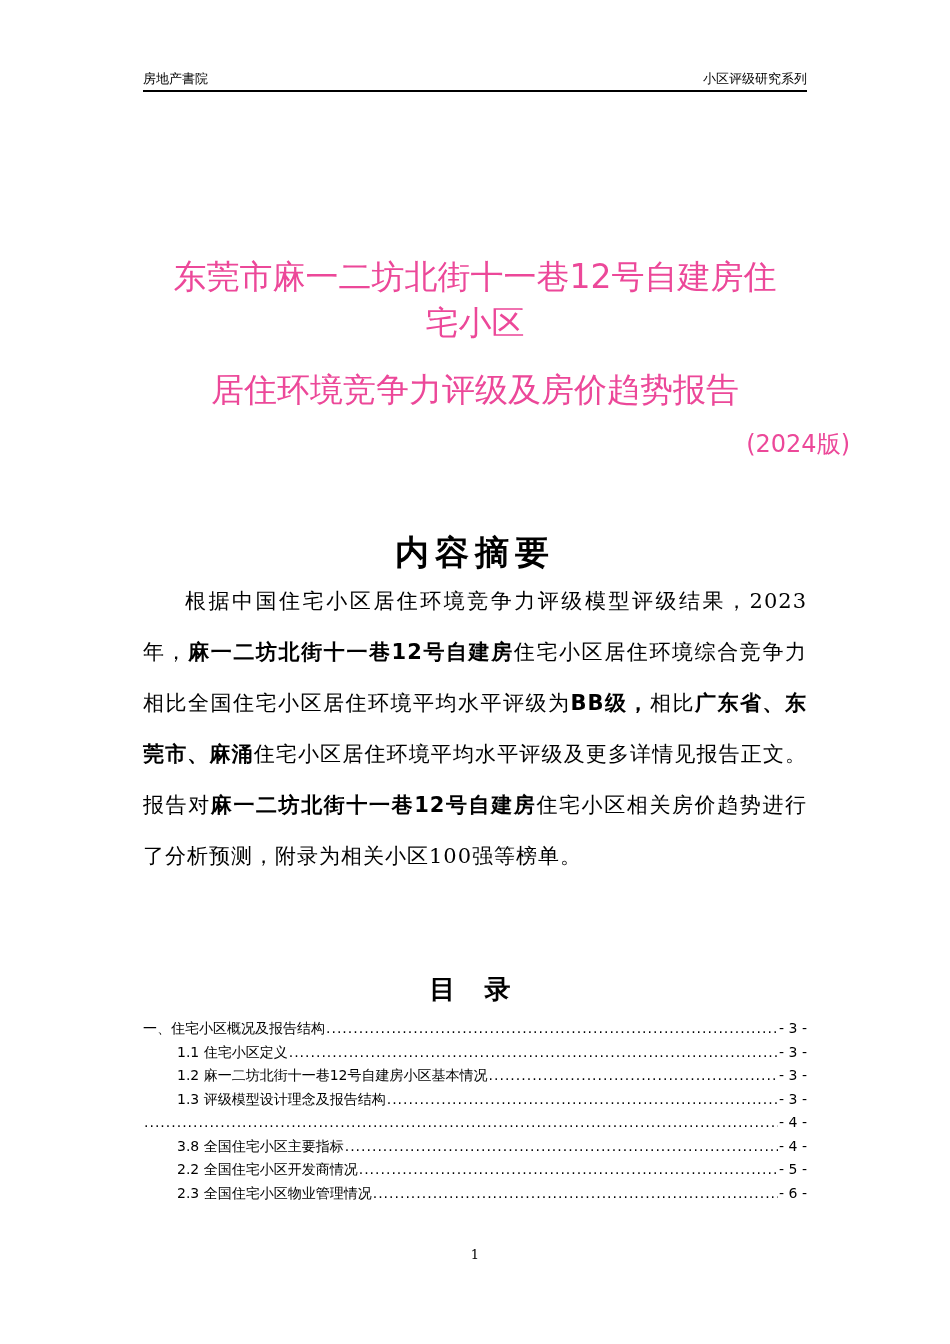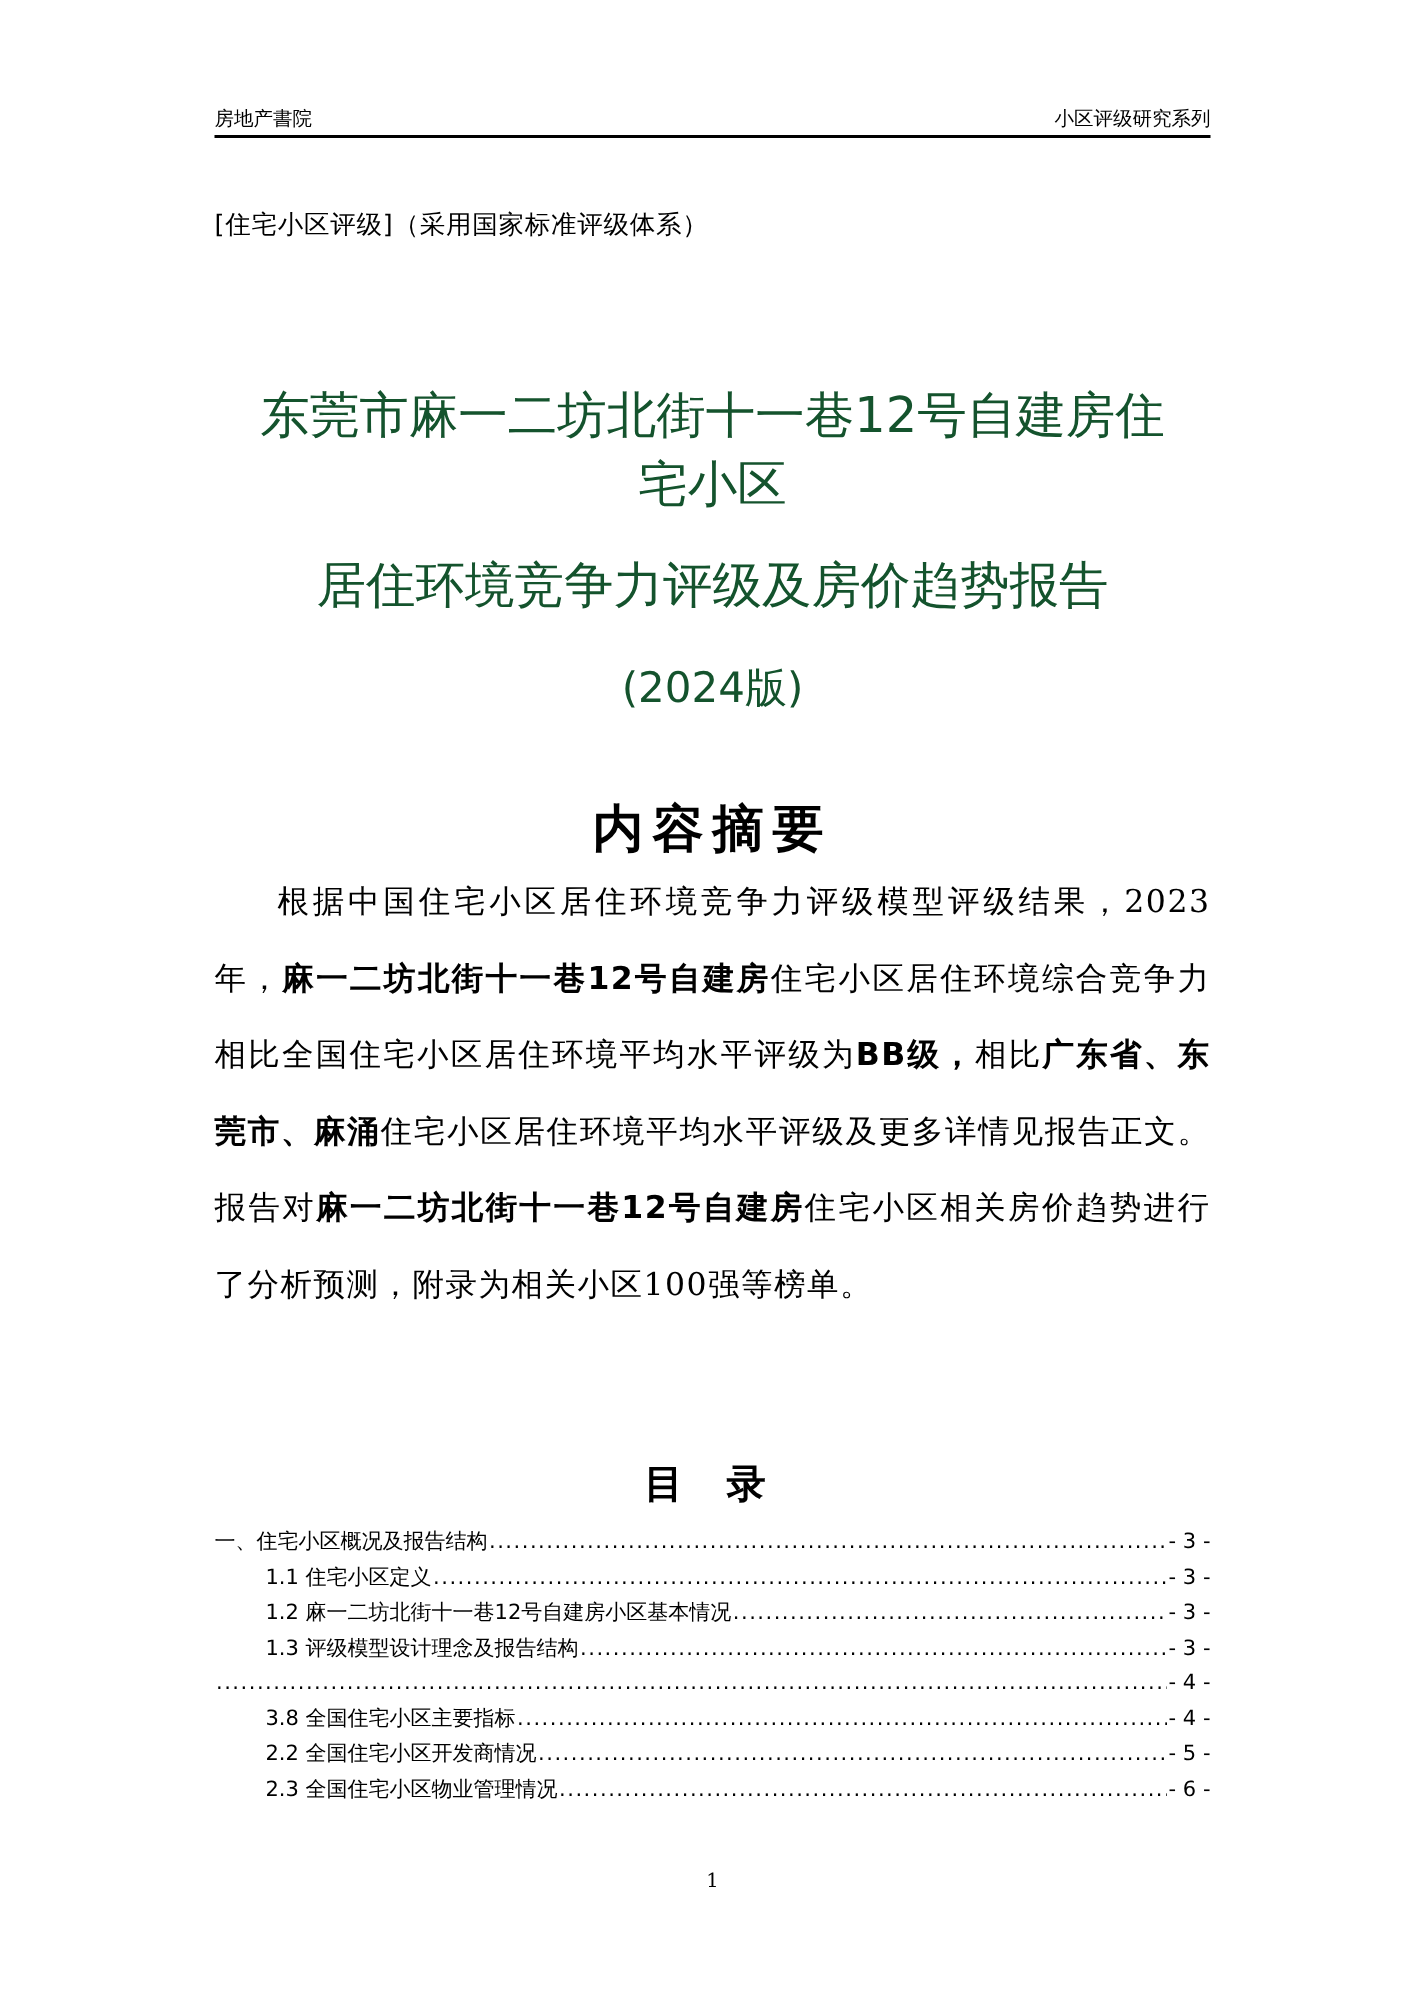--- a/index.html
+++ b/index.html
@@ -6,26 +6,26 @@
   body { width: 950px; height: 1344px; position: relative; overflow: hidden;
          font-family: "DejaVu Serif", "Liberation Serif", serif; color: #000; }
   .page { position: absolute; left: 0; top: 0; width: 926px; height: 1344px; }
   .header { position: absolute; left: 143px; top: 68px; width: 664px; height: 22px;
             border-bottom: 2px solid #000; font-family: "DejaVu Sans", "Liberation Sans", sans-serif;
             font-size: 13px; }
   .header .left { position: absolute; left: 0; top: 2px; }
   .header .right { position: absolute; right: 0; top: 2px; }
   .tag { position: absolute; left: 143px; top: 138px; font-size: 17px; letter-spacing: 0.5px;
          font-family: "DejaVu Sans", "Liberation Sans", sans-serif; }
-  .title { position: absolute; left: 100px; width: 750px; text-align: center; color: #14532d;
+  .title { position: absolute; left: 100px; width: 750px; text-align: center; color: #ec4899;
            font-family: "DejaVu Sans", "Liberation Sans", sans-serif; font-size: 33px; }
   .t1 { top: 255px; }
   .t2 { top: 301px; }
   .t3 { top: 368px; }
-  .t4 { top: 440px; font-size: 28px; }
+  .t4 { top: 428px; font-size: 24px; text-align: right; }
   .abstract-title { position: absolute; left: 0; width: 950px; top: 530px; text-align: center;
                     font-family: Liberation Mono, monospace; font-weight: bold;
                     font-size: 34px; letter-spacing: 6px; }
   .abstract { position: absolute; left: 143px; width: 664px; top: 576px; font-size: 21px;
               line-height: 51px; text-align: justify; letter-spacing: 1px; }
   .abstract p { margin: 0; text-indent: 2em; }
   .abstract b { font-family: "DejaVu Sans", "Liberation Sans", sans-serif; font-weight: bold; }
   .toc-title { position: absolute; left: 0; width: 950px; top: 972px; text-align: center;
                font-family: "DejaVu Sans", "Liberation Sans", sans-serif; font-weight: bold;
                font-size: 26px; letter-spacing: 10px; }
@@ -42,21 +42,20 @@
 </head>
 <body>
 
 <div class="page">
 
   <div class="header">
     <span class="left">房地产書院</span>
     <span class="right">小区评级研究系列</span>
   </div>
 
-  <div class="tag">[住宅小区评级]（采用国家标准评级体系）</div>
 
   <div class="title t1">东莞市麻一二坊北街十一巷12号自建房住</div>
   <div class="title t2">宅小区</div>
   <div class="title t3">居住环境竞争力评级及房价趋势报告</div>
   <div class="title t4">(2024版)</div>
 
   <div class="abstract-title">内容摘要</div>
   <div class="abstract">
     <p id="abstract-para"><span>根据中国住宅小区居住环境竞争力评级模型评级结果，2023年，</span><b>麻一二坊北街十一巷12号自建房</b><span>住宅小区居住环境综合竞争力相比全国住宅小区居住环境平均水平评级为</span><b>BB级，</b><span>相比</span><b>广东省、东莞市、麻涌</b><span>住宅小区居住环境平均水平评级及更多详情见报告正文。报告对</span><b>麻一二坊北街十一巷12号自建房</b><span>住宅小区相关房价趋势进行了分析预测，附录为相关小区100强等榜单。</span></p>
   </div>

